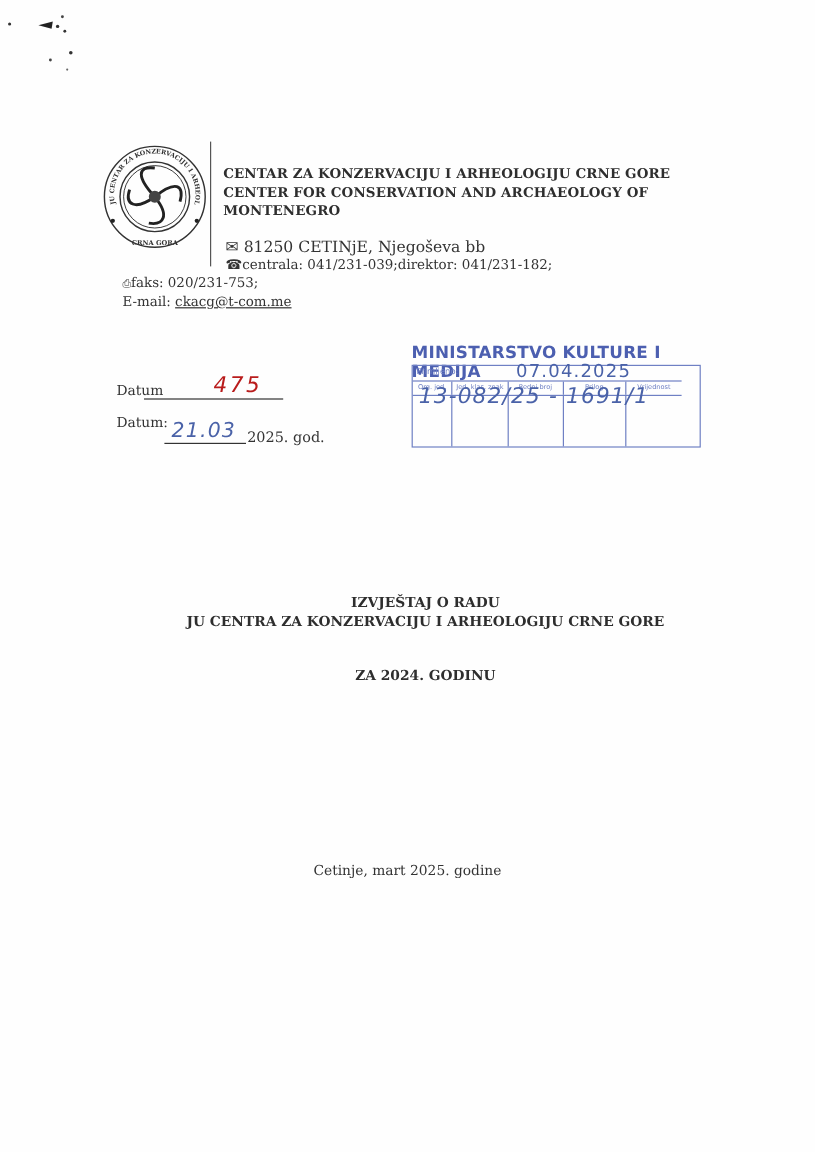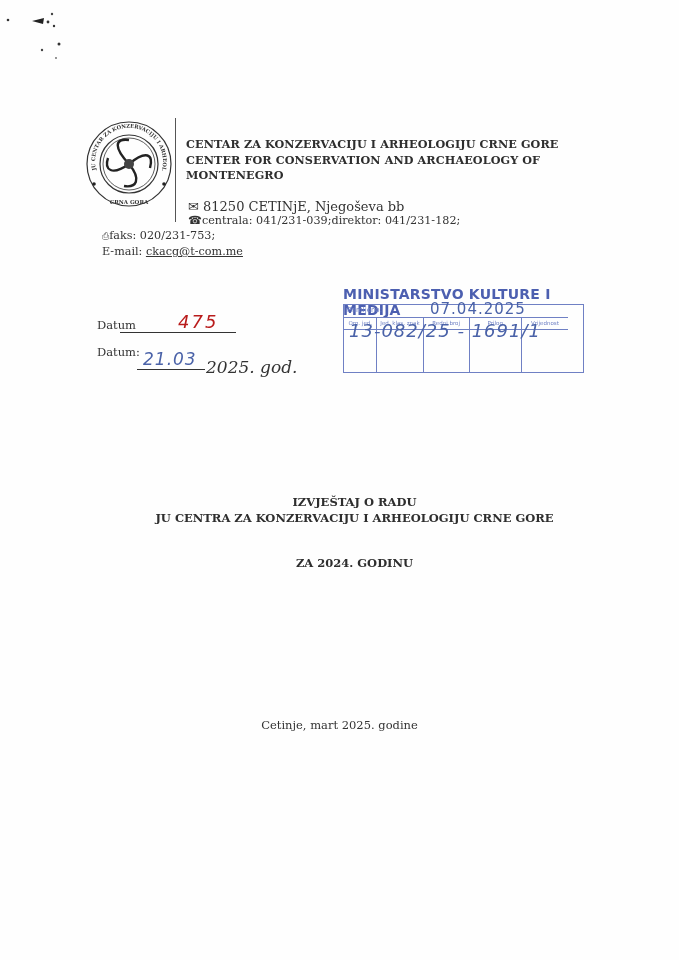--- a/index.html
+++ b/index.html
@@ -23,21 +23,21 @@
     .fax { position: absolute; left: 102px; top: 228px; font-size: 11.2px; line-height: 15px; color: #333; }
     .mail { position: absolute; left: 102px; top: 244px; font-size: 11.2px; line-height: 15px; color: #333; }
     .mail a { color: #333; text-decoration: underline; }
 
     .broj { position: absolute; left: 97px; top: 318px; font-size: 11.5px; color: #333; }
     .broj-line { position: absolute; left: 120px; top: 332px; width: 116px; border-bottom: 1px solid #333; }
     .broj-hand { position: absolute; left: 163px; top: 311px; font-family: "DejaVu Sans", sans-serif; font-size: 18px; color: #b91c1c; font-style: italic; letter-spacing: 2px; margin-left: 15px; }
     .datum { position: absolute; left: 97px; top: 345px; font-size: 11.5px; color: #333; }
     .datum-line { position: absolute; left: 137px; top: 369px; width: 68px; border-bottom: 1px solid #333; }
     .datum-hand { position: absolute; left: 143px; top: 349px; font-family: "DejaVu Sans", sans-serif; font-size: 17px; color: #4a62a8; font-style: italic; letter-spacing: 1px; }
-    .datum-year { position: absolute; left: 206px; top: 357px; font-size: 17px; color: #333; font-style: italic; }
+    .datum-year { position: absolute; left: 206px; top: 357px; font-size: 12px; color: #333; }
 
     .stamp { position: absolute; left: 341px; top: 286px; width: 230px; height: 88px; }
     .stamp-title { position: absolute; left: 2px; top: 0; font-family: "DejaVu Sans", sans-serif; font-weight: bold; font-size: 14px; color: #4c5fb0; letter-spacing: 0.2px; }
     .stamp-box { position: absolute; left: 2px; top: 18px; width: 224px; height: 67px; border: 1px solid #6f80c4; padding-left: 15px; }
     .stamp-row1 { position: absolute; left: 0; top: 0; width: 224px; height: 12px; border-bottom: 1px solid #6f80c4; }
     .stamp-row2 { position: absolute; left: 0; top: 13px; width: 224px; height: 11px; border-bottom: 1px solid #6f80c4; display: flex; }
     .stamp-cell { border-right: 1px solid #6f80c4; font-family: "DejaVu Sans", sans-serif; font-size: 5.5px; color: #6f80c4; text-align: center; line-height: 11px; }
     .stamp-cell:last-child { border-right: none; }
     .c1 { width: 33px; } .c2 { width: 46px; } .c3 { width: 46px; } .c4 { width: 52px; } .c5 { width: 47px; }
     .stamp-row3 { position: absolute; left: 0; top: 25px; width: 224px; height: 42px; display: flex; }

